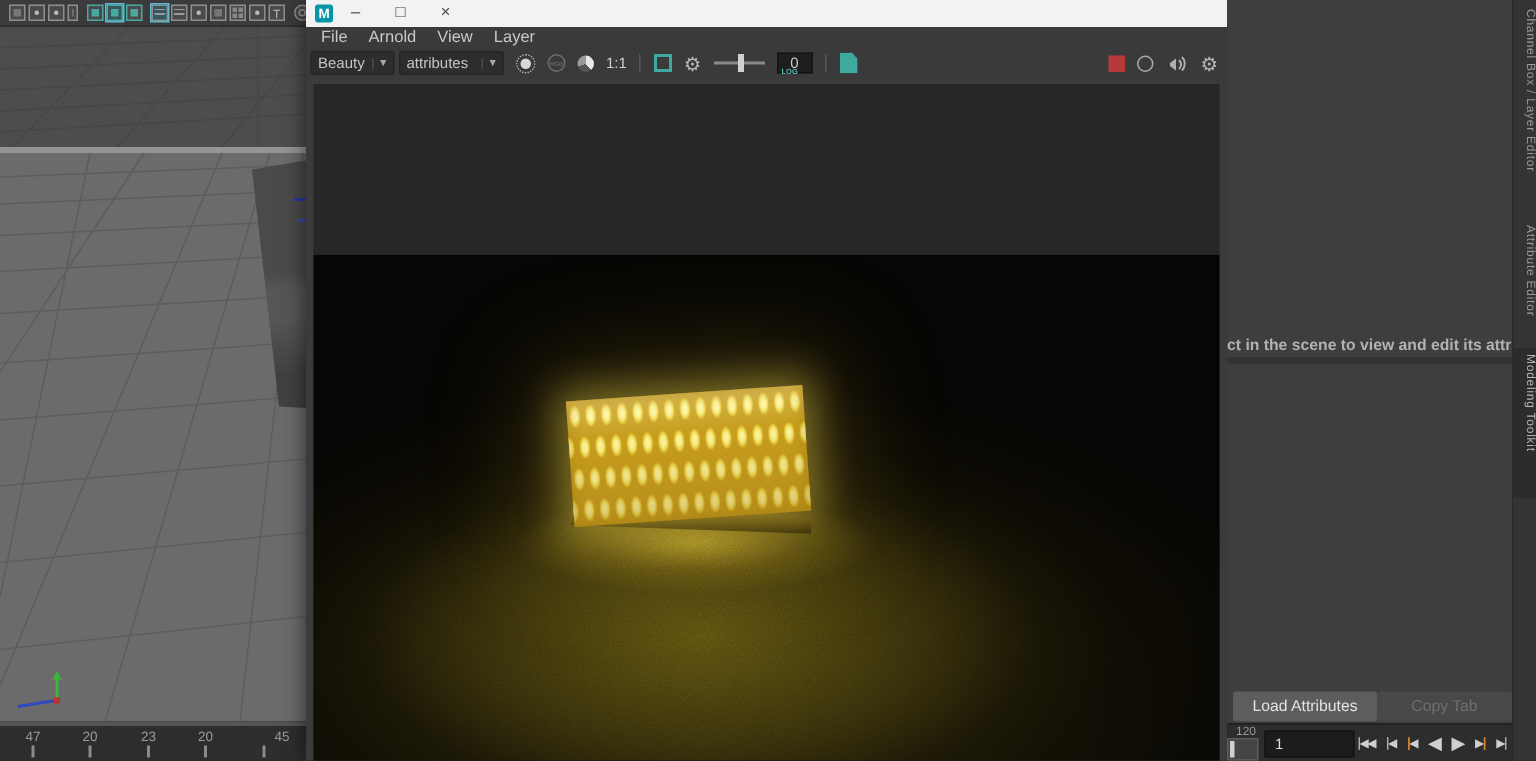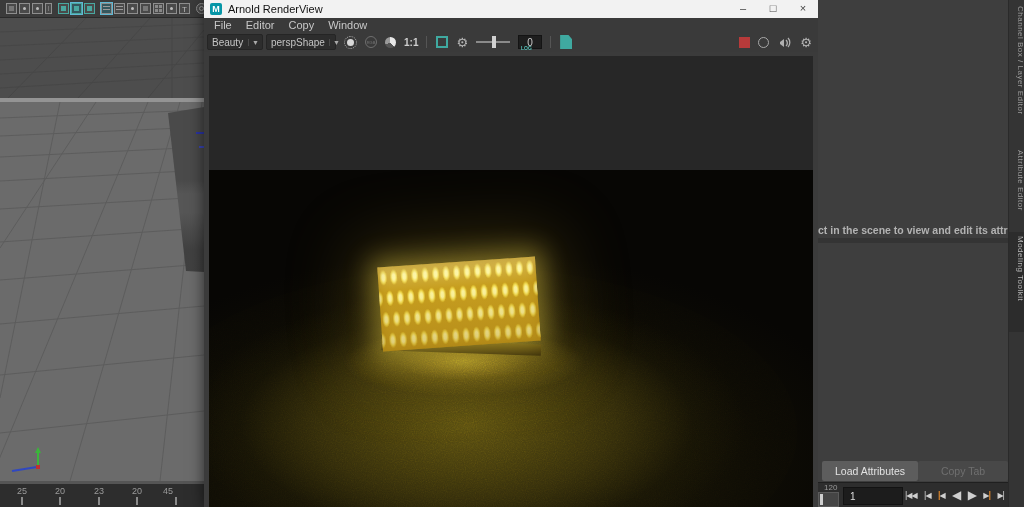--- a/index.html
+++ b/index.html
@@ -57,21 +57,21 @@
     display:flex; align-items:center; font-size:10px; color:#c4c4c4; }
   .dd { height:16px; background:#2d2d2d; border:1px solid #252525; border-radius:2px;
     display:flex; align-items:center; margin-left:3px; }
   .dd .lbl { padding:0 4px; } .dd .arr { border-left:1px solid #4a4a4a; padding:0 3px; font-size:7px; color:#aaa; }
   .tbi { margin-left:8px; flex:none; display:flex; align-items:center; justify-content:center; }
   .snapshot { width:13px; height:13px; border:1px dotted #b5b5b5; border-radius:50%; }
   .snapshot::after { content:""; display:block; width:7px; height:7px; margin:2px; border-radius:50%; background:#d8d8d8; }
   .rgbc { width:12px; height:12px; border:1px solid #6e6e6e; border-radius:50%; color:#777;
     font-size:4px; line-height:11px; text-align:center; }
   .pie { width:11px; height:11px; border-radius:50%; background:conic-gradient(#e8e8e8 0 140deg, #555 140deg 250deg, #9a9a9a 250deg); }
-  .ratio { font-weight:bold; color:#cfcfcf; }
+  .ratio { font-weight:normal; color:#cfcfcf; }
   .region { width:12px; height:12px; border:2px solid #3fa9a0; }
   .gear { color:#b5b5b5; font-size:13px; line-height:13px; }
   .slider { width:34px; height:2px; background:#8a8a8a; position:relative; }
   .slider .handle { position:absolute; left:16px; top:-5px; width:4px; height:12px; background:#d0d0d0; }
   .valbox { width:24px; height:14px; background:#1e1e1e; border:1px solid #141414; color:#ccc;
     text-align:center; line-height:13px; font-size:10px; }
   .logicon { position:relative; width:12px; height:14px; background:#3fa9a0;
     clip-path:polygon(0 0,70% 0,100% 30%,100% 100%,0 100%); }
   .logtxt { position:absolute; left:317px; top:45px; font-size:5px; color:#57c2b9; font-weight:bold; }
   .tb-right { position:absolute; right:6px; top:32px; height:20px; display:flex; align-items:center; gap:8px; }
@@ -197,56 +197,55 @@
   </div>
 
   <svg class="abs axis" width="40" height="28">
     <line x1="30" y1="5" x2="30" y2="20" stroke="#3bb53b" stroke-width="2"></line>
     <polygon points="30,1 27,7 33,7" fill="#3bb53b"></polygon>
     <line x1="29" y1="21" x2="4" y2="25" stroke="#3048c0" stroke-width="2"></line>
     <rect x="28" y="19" width="4" height="4" fill="#c03030"></rect>
   </svg>
 
   <div class="abs timeline">
-    <span class="tick-label" style="left:17px">25</span>
+    <span class="tick-label" style="left:17px">47</span>
     <span class="tick-label" style="left:55px">20</span>
     <span class="tick-label" style="left:94px">23</span>
     <span class="tick-label" style="left:132px">20</span>
-    <span class="tick-label" style="left:163px">45</span>
+    <span class="tick-label" style="left:183px">45</span>
     <span class="tick-mark" style="left:21px"></span>
     <span class="tick-mark" style="left:59px"></span>
     <span class="tick-mark" style="left:98px"></span>
     <span class="tick-mark" style="left:136px"></span>
     <span class="tick-mark" style="left:175px"></span>
   </div>
 
   <div class="abs arnold">
 
     <div class="titlebar">
       <div class="mlogo">M</div>
-      <div class="wtitle">Arnold RenderView</div>
       <div class="wc">–</div>
       <div class="wc">□</div>
       <div class="wc">×</div>
     </div>
 
     <div class="menubar">
       <span>File</span>
-      <span>Editor</span>
-      <span>Copy</span>
-      <span>Window</span>
+      <span>Arnold</span>
+      <span>View</span>
+      <span>Layer</span>
     </div>
 
     <div class="toolbar">
       <div class="dd" style="width:56px">
         <span class="lbl" style="flex:1">Beauty</span>
         <span class="arr">▼</span>
       </div>
       <div class="dd" style="width:70px">
-        <span class="lbl" style="flex:1">perspShape</span>
+        <span class="lbl" style="flex:1">attributes</span>
         <span class="arr">▼</span>
       </div>
       <span class="tbi snapshot"></span>
       <span class="tbi rgbc">RGB</span>
       <span class="tbi pie"></span>
       <span class="tbi ratio">1:1</span>
       <span class="sep tbi"></span>
       <span class="tbi region"></span>
       <span class="tbi gear">⚙</span>
       <span class="tbi slider">

